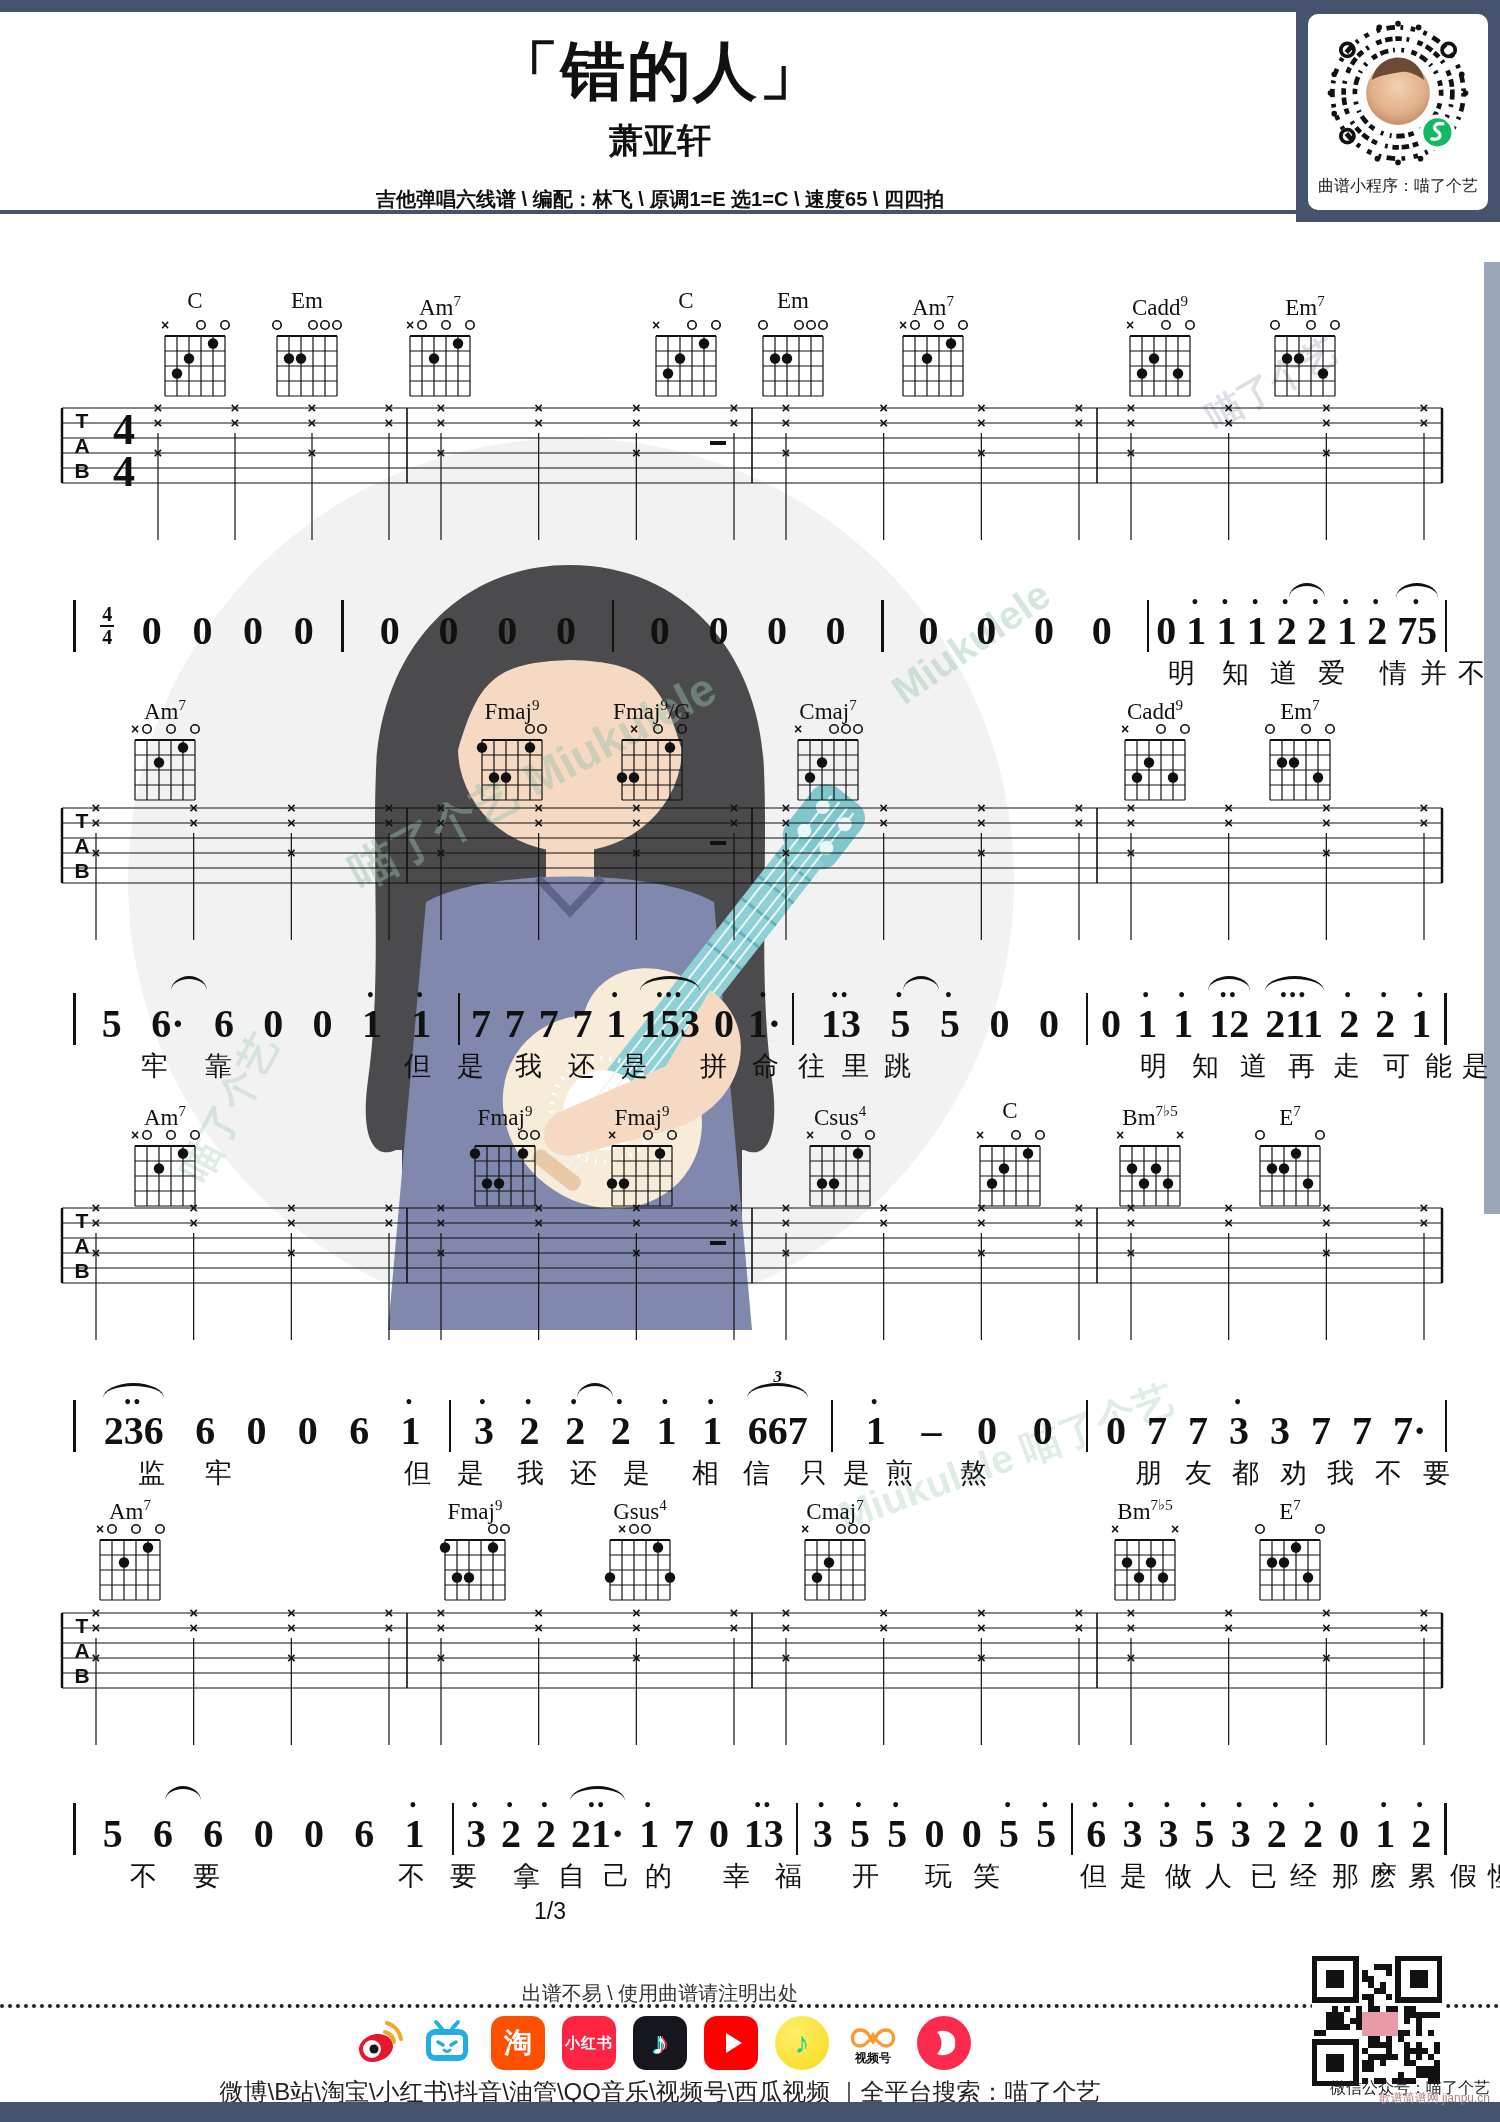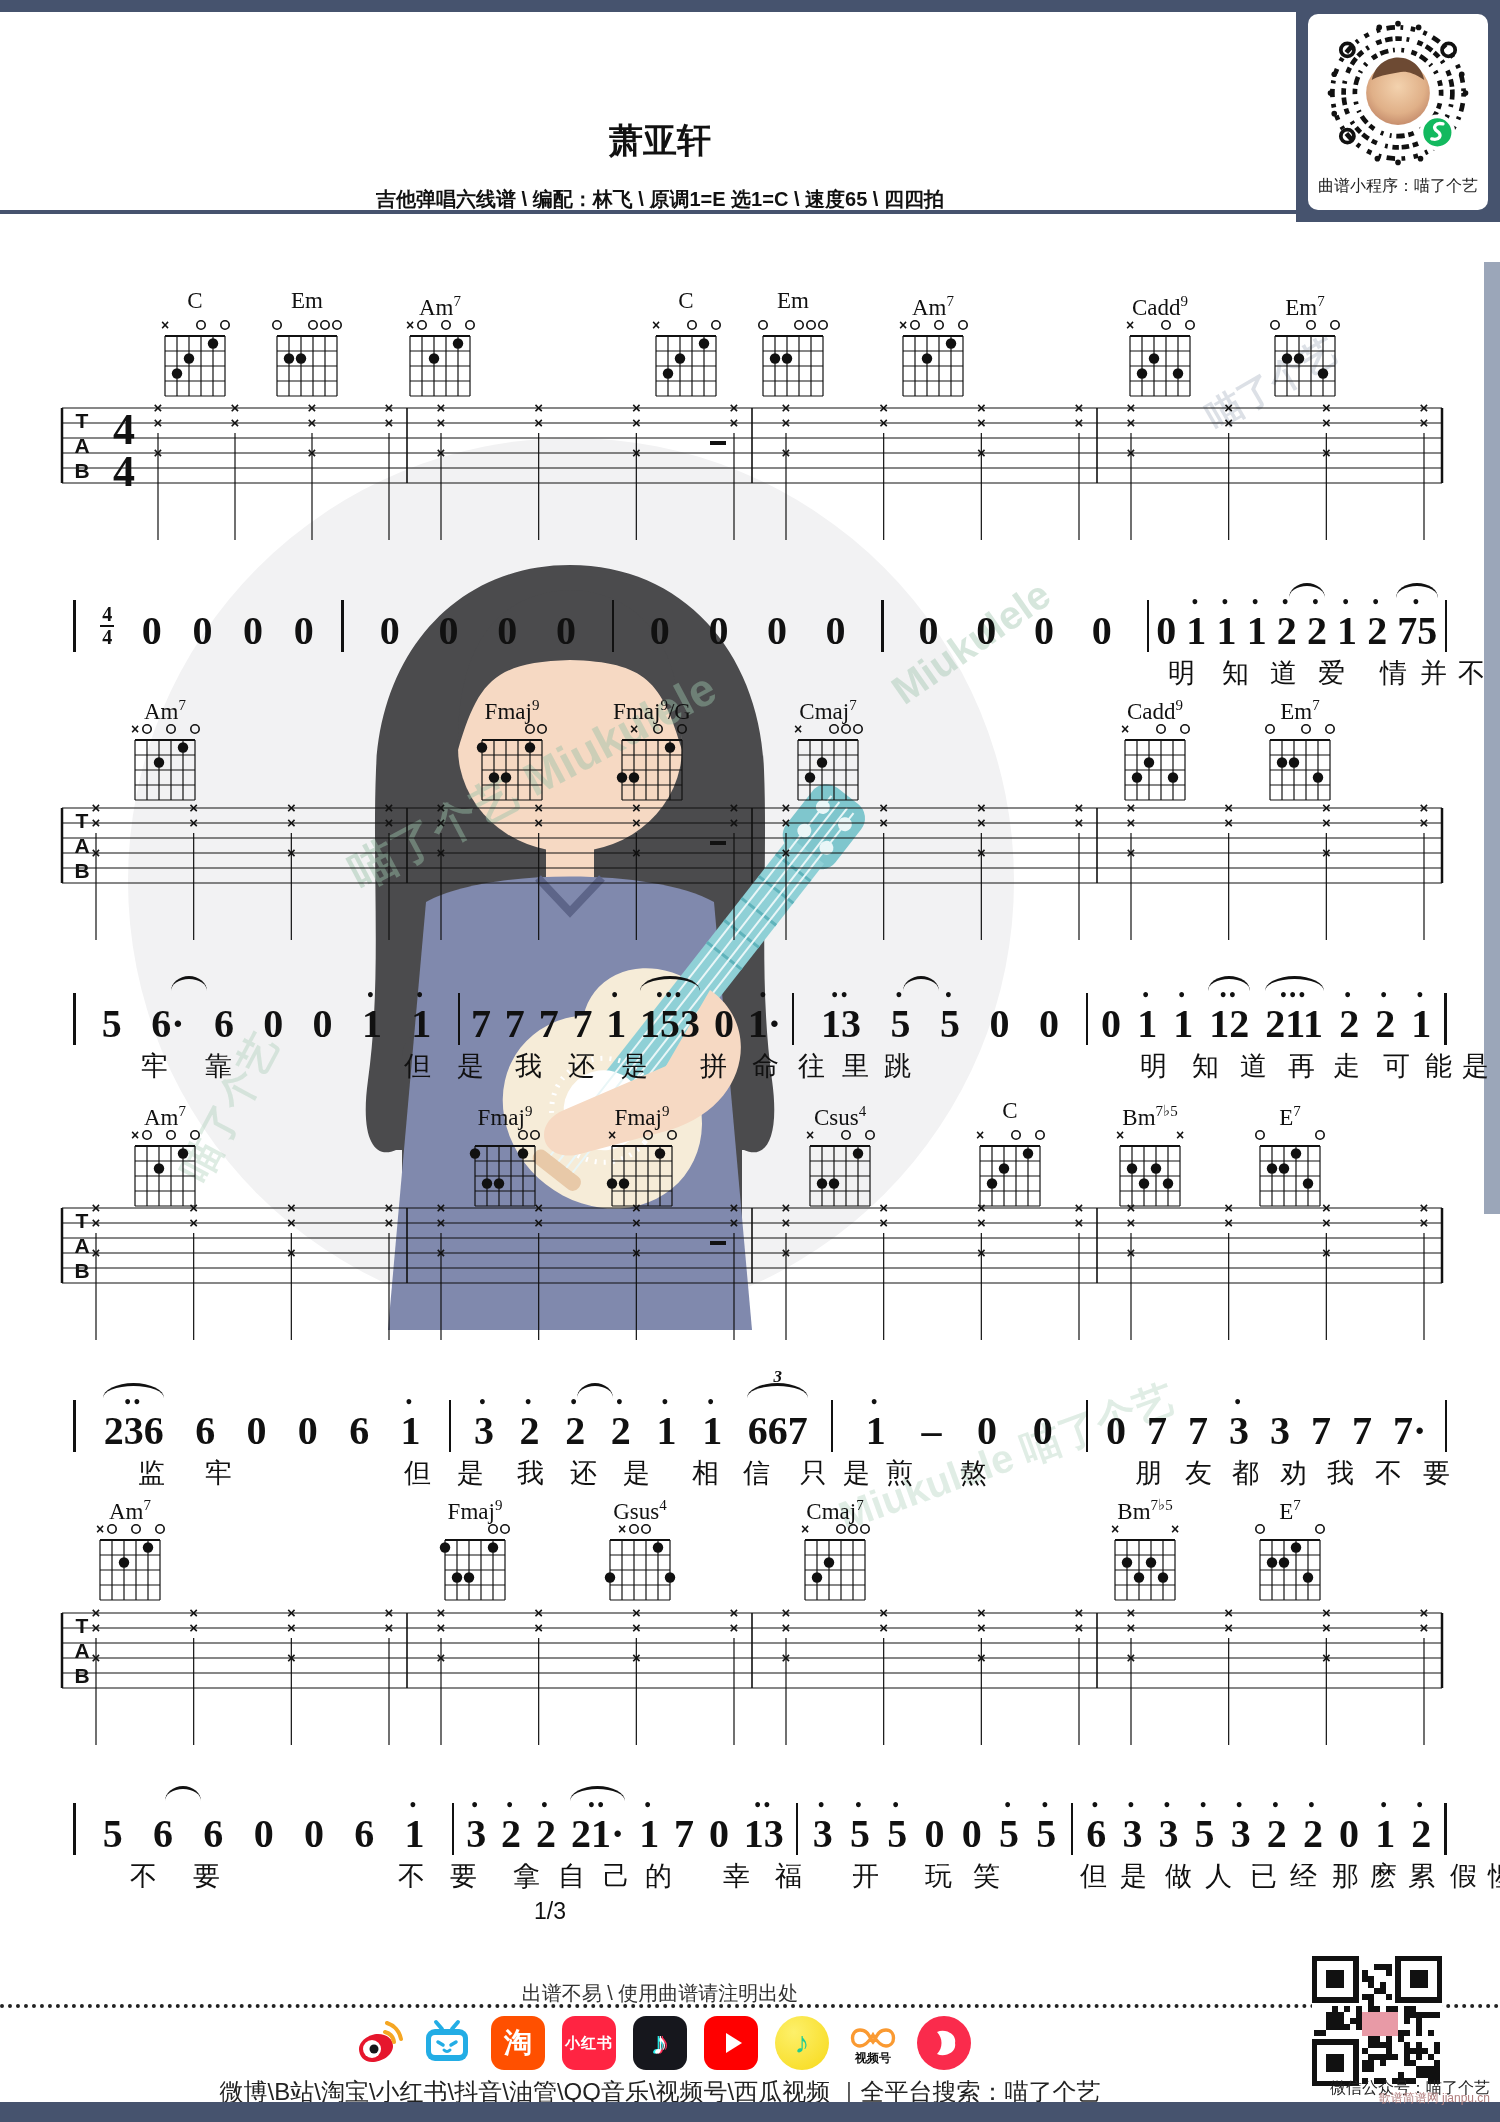--- a/index.html
+++ b/index.html
@@ -104,20 +104,21 @@
   <div class="abs wmband"></div>
   <div>
       <div class="wmtext" style="left: 330px; top: 750px; font-size: 46px; color: rgba(152, 193, 168, 0.45); transform: rotate(-28deg);">喵了个艺 Miukulele</div>
       <div class="wmtext" style="left: 880px; top: 620px; font-size: 40px; color: rgba(152, 193, 168, 0.4); transform: rotate(-35deg);">Miukulele</div>
       <div class="wmtext" style="left: 150px; top: 1080px; font-size: 40px; color: rgba(160, 200, 175, 0.35); transform: rotate(-62deg);">喵了个艺</div>
       <div class="wmtext" style="left: 830px; top: 1430px; font-size: 40px; color: rgba(160, 200, 175, 0.32); transform: rotate(-20deg);">Miukulele 喵了个艺</div>
       <div class="wmtext" style="left: 1200px; top: 360px; font-size: 36px; color: rgba(138, 151, 173, 0.3); transform: rotate(-30deg);">喵了个艺</div>
     </div>
 
   <div class="abs topbar"></div>
+  <div class="abs title">「错的人」</div>
   <div class="abs artist">萧亚轩</div>
   <div class="abs infoline">吉他弹唱六线谱 \ 编配：林飞 \ 原调1=E 选1=C \ 速度65 \ 四四拍</div>
   <div class="abs headrule"></div>
 
   <div class="abs cornerdark">
     <div class="qrcard">
       <svg viewBox="0 0 160 160" width="150" height="150" style="margin:4px auto 0;">
         <defs>
           <radialGradient id="pg" cx="50%" cy="40%" r="70%">
             <stop offset="0%" stop-color="#f3d2ae"></stop>

